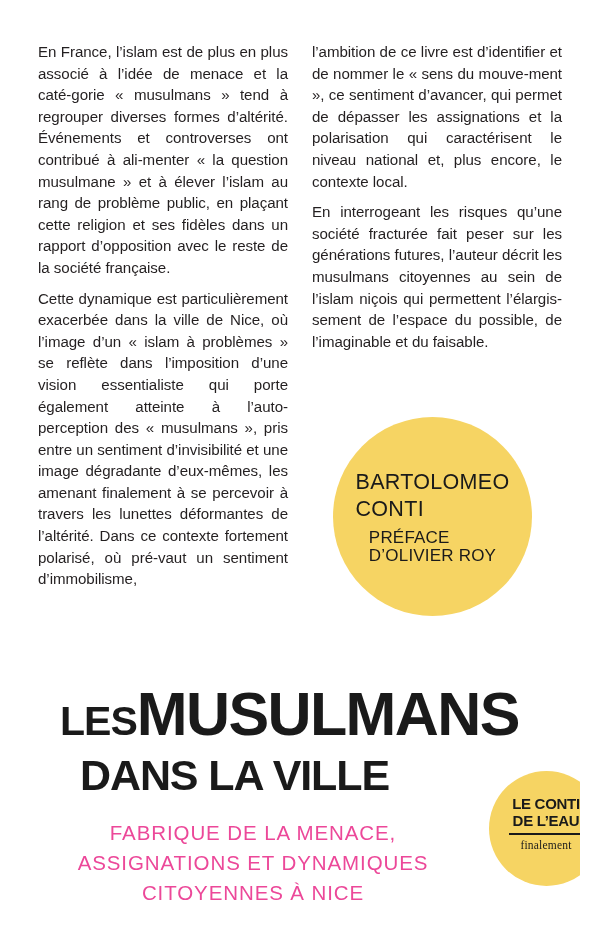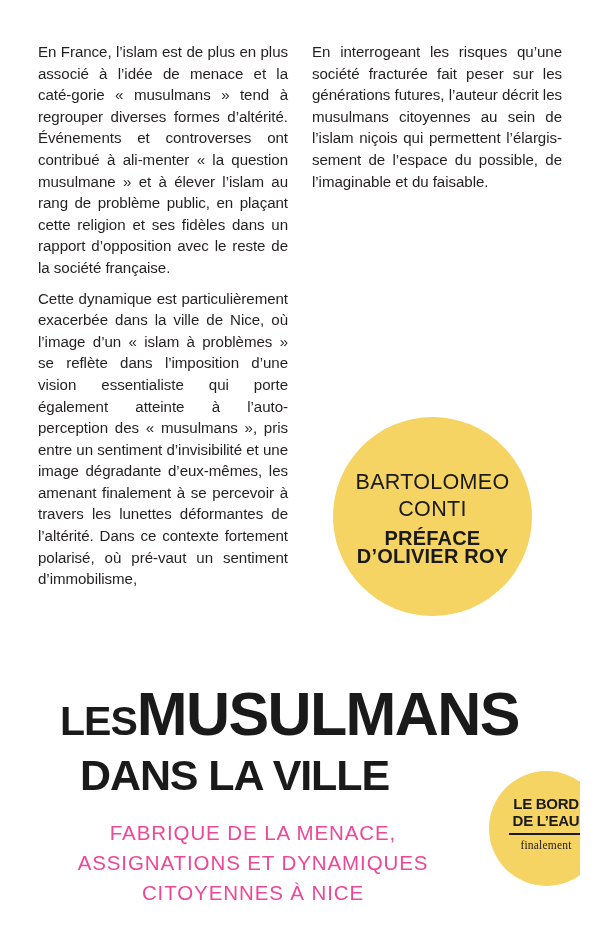--- a/index.html
+++ b/index.html
@@ -52,38 +52,38 @@
     left: 333px;
     top: 417px;
     width: 199px;
     height: 199px;
     border-radius: 50%;
     background: #f6d463;
     display: flex;
     flex-direction: column;
     align-items: center;
     justify-content: center;
-    text-align: center;
+    text-align: left;
     box-sizing: border-box;
     padding: 0 10px;
   }
   .author-name {
     font-family: "Liberation Sans", sans-serif;
     font-size: 21.5px;
     font-weight: 400;
     line-height: 27px;
     color: #1a1a1a;
     letter-spacing: 0.3px;
     white-space: pre-line;
   }
   .author-preface {
     margin-top: 6px;
     font-family: "Liberation Sans", sans-serif;
-    font-size: 20px;
-    font-weight: 700;
+    font-size: 17px;
+    font-weight: 400;
     line-height: 18px;
     color: #1a1a1a;
     letter-spacing: 0.2px;
     white-space: pre-line;
   }
 
   
   .title-block {
     position: absolute;
     left: 0;
@@ -185,20 +185,21 @@
 <div class="cover">
 
   <div class="blurb">
 
     <div class="blurb-col">
       <p>En France, l’islam est de plus en plus associé à l’idée de menace et la caté-gorie « musulmans » tend à regrouper diverses formes d’altérité. Événements et controverses ont contribué à ali-menter « la question musulmane » et à élever l’islam au rang de problème public, en plaçant cette religion et ses fidèles dans un rapport d’opposition avec le reste de la société française.</p>
       <p>Cette dynamique est particulièrement exacerbée dans la ville de Nice, où l’image d’un « islam à problèmes » se reflète dans l’imposition d’une vision essentialiste qui porte également atteinte à l’auto-perception des « musulmans », pris entre un sentiment d’invisibilité et une image dégradante d’eux-mêmes, les amenant finalement à se percevoir à travers les lunettes déformantes de l’altérité. Dans ce contexte fortement polarisé, où pré-vaut un sentiment d’immobilisme,</p>
     </div>
 
     <div class="blurb-col">
+      <p>l’ambition de ce livre est d’identifier et de nommer le « sens du mouve-ment », ce sentiment d’avancer, qui permet de dépasser les assignations et la polarisation qui caractérisent le niveau national et, plus encore, le contexte local.</p>
       <p>En interrogeant les risques qu’une société fracturée fait peser sur les générations futures, l’auteur décrit les musulmans citoyennes au sein de l’islam niçois qui permettent l’élargis-sement de l’espace du possible, de l’imaginable et du faisable.</p>
     </div>
 
   </div>
 
   <div class="author-disc">
     <div class="author-name">BARTOLOMEO
 CONTI</div>
     <div class="author-preface">PRÉFACE
 D’OLIVIER ROY</div>
@@ -210,20 +211,20 @@
     </div>
     <div class="title-line-2">DANS LA VILLE</div>
   </div>
 
   <div class="subtitle">FABRIQUE DE LA MENACE,
 ASSIGNATIONS ET DYNAMIQUES
 CITOYENNES À NICE</div>
 
   <div class="publisher-disc">
     <div class="publisher-inner">
-      <div class="publisher-name">LE BORD
+      <div class="publisher-name">LE CONTI
 DE L’EAU</div>
       <div class="publisher-rule"></div>
       <div class="publisher-collection">finalement</div>
     </div>
   </div>
 
 </div>
 
 </body></html>

